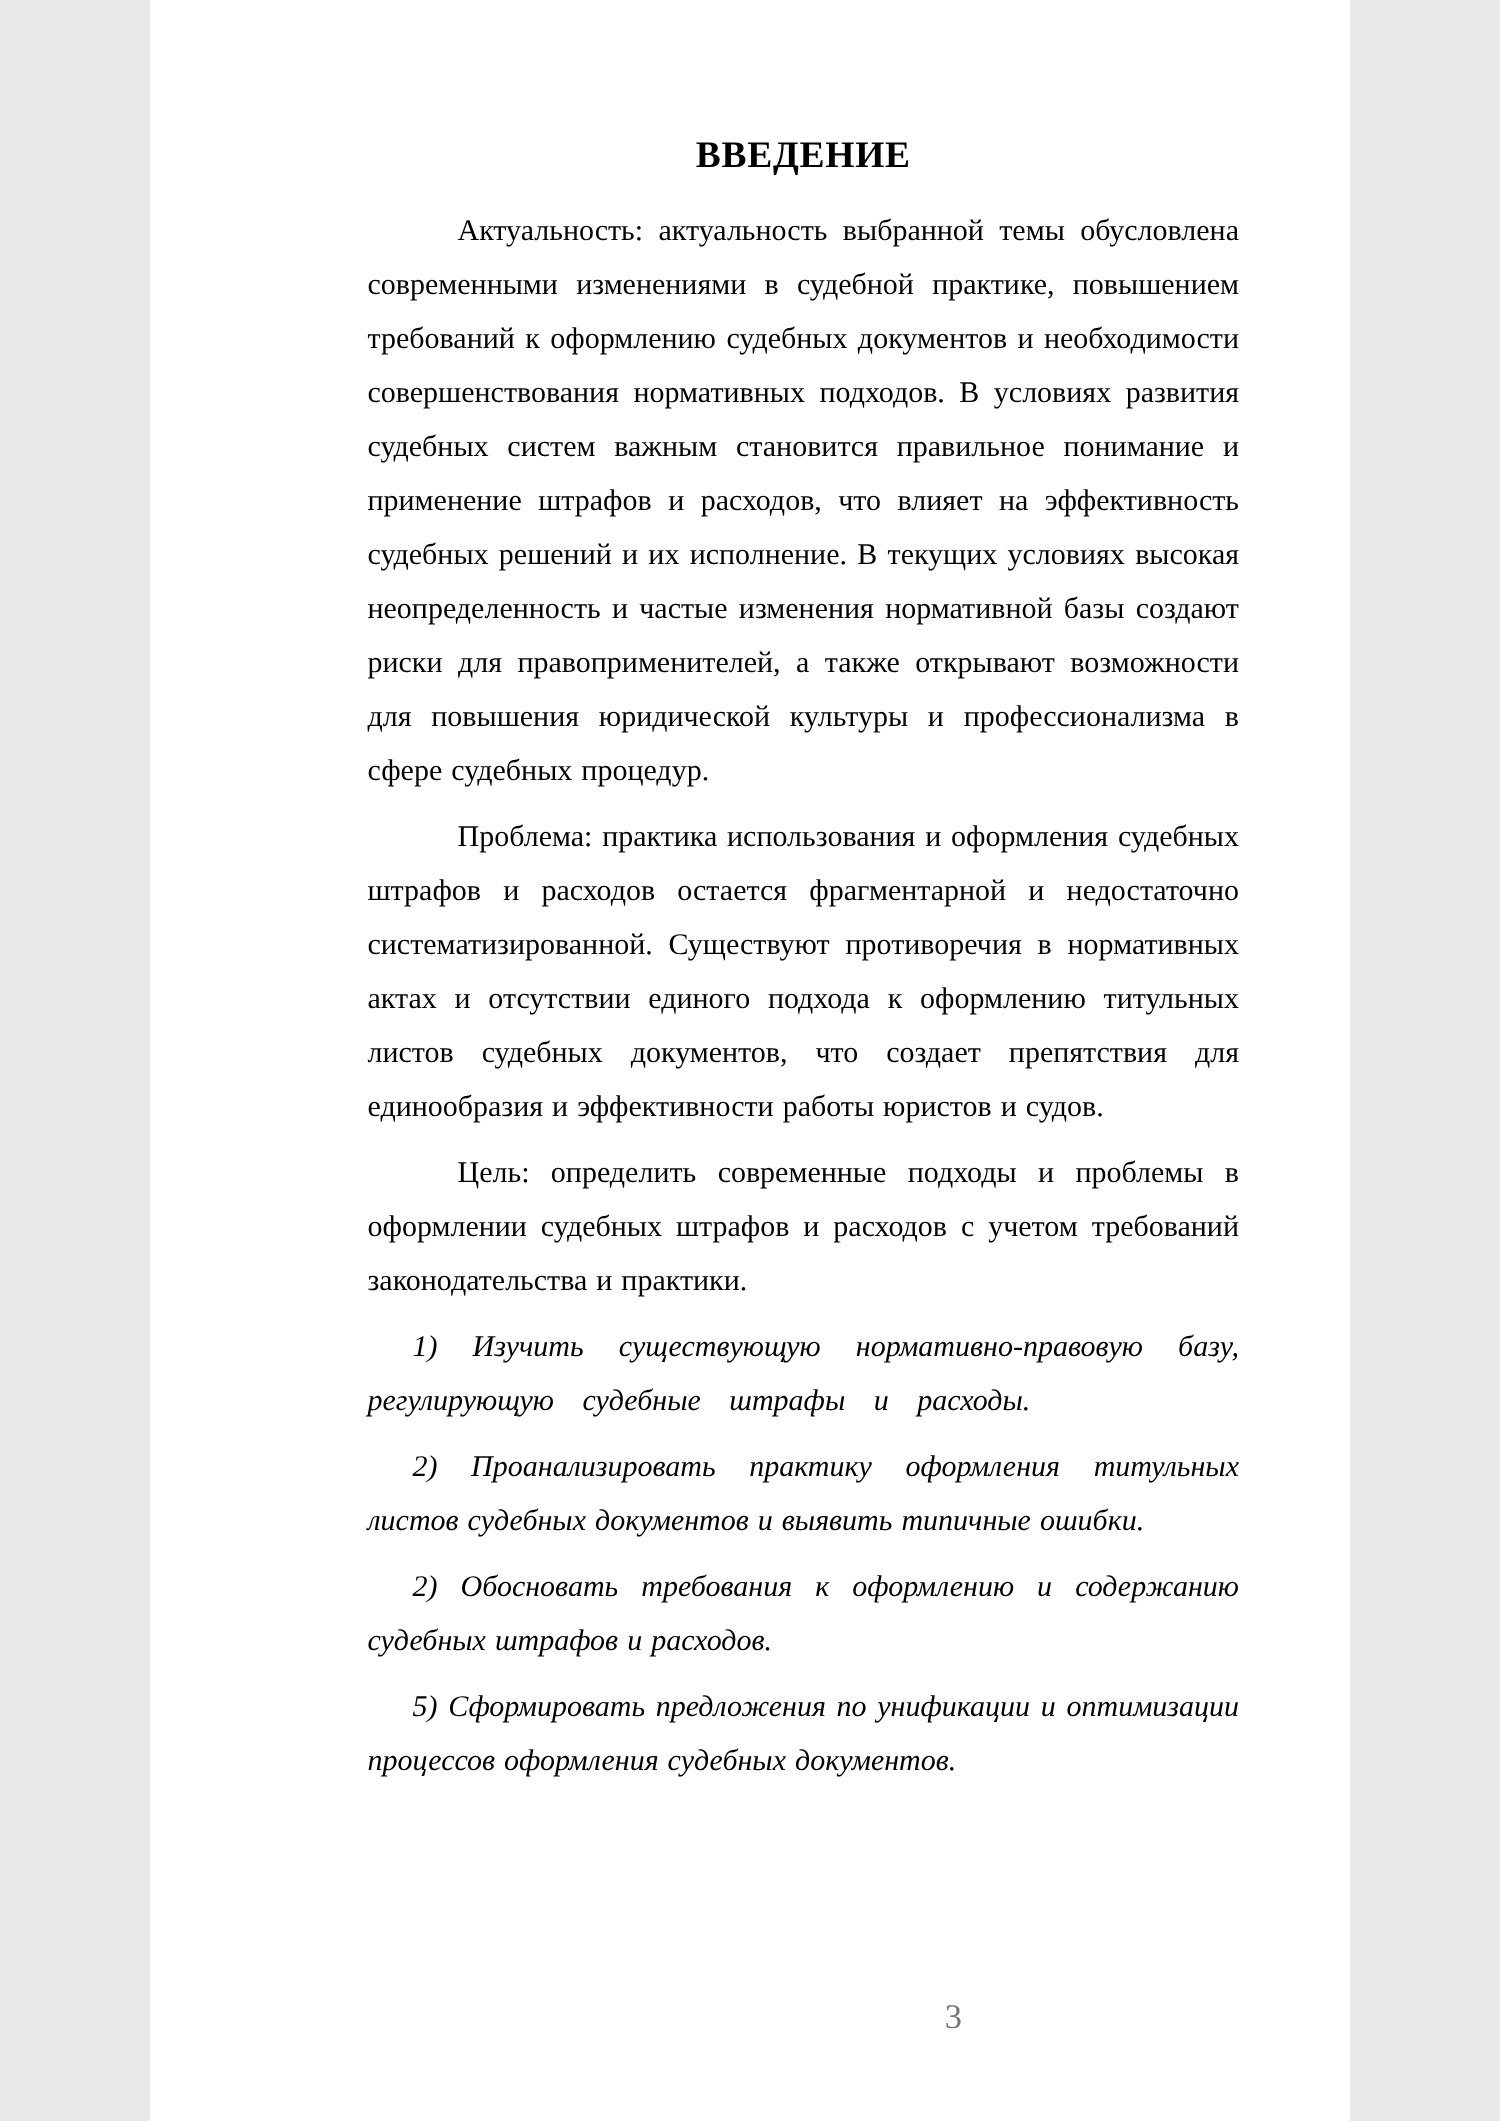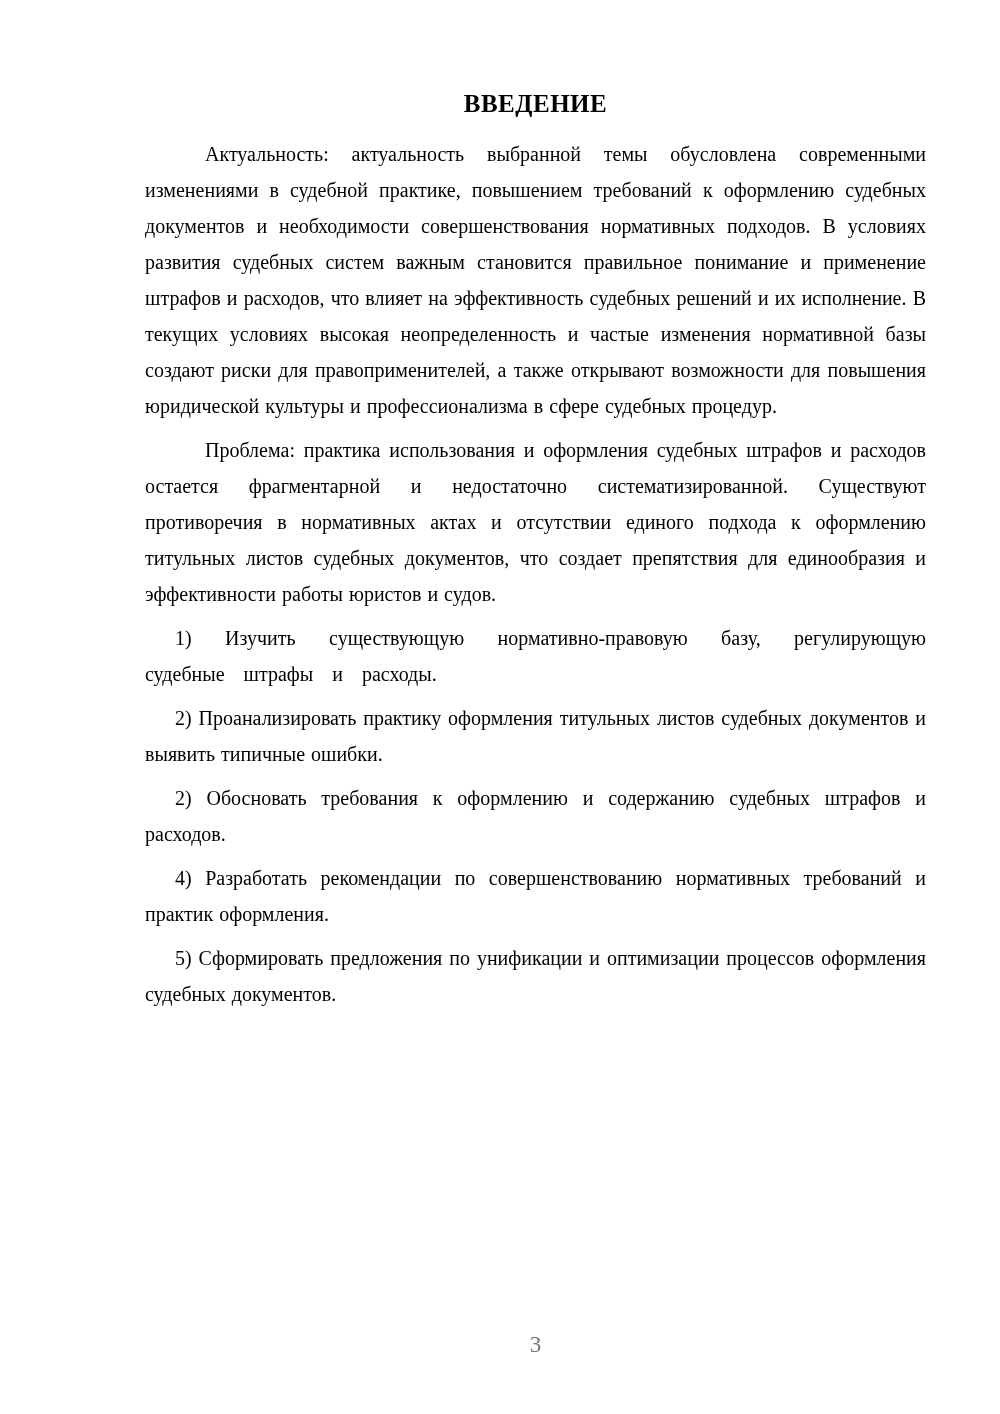--- a/index.html
+++ b/index.html
@@ -2,21 +2,21 @@
 <html lang="ru"><head>
 <meta charset="utf-8">
 <style>
   html, body {
     margin: 0;
     padding: 0;
     background: #e9e9e9;
   }
   .page-container {
     position: relative;
-    width: 1000px;
+    width: 800px;
     height: 1414px;
     margin: 0 auto;
     background: #ffffff;
     overflow: hidden;
     font-family: "Liberation Serif", "DejaVu Serif", serif;
     color: #000000;
   }
   .content {
     position: absolute;
     top: 86px;
@@ -34,20 +34,21 @@
   .para {
     margin: 0 0 8px 0;
     font-size: 20px;
     line-height: 36px;
     text-align: justify;
     text-indent: 60px;
     word-spacing: 1px;
   }
   .para.task {
     text-indent: 30px;
+    font-style: italic;
   }
   .para.task.wide-gaps {
     word-spacing: 14px;
   }
   .page-number {
     position: absolute;
     top: 1327px;
     left: 145px;
     width: 781px;
     text-align: center;
@@ -60,27 +61,27 @@
 <body>
 
 <div class="page-container">
   <div class="content">
     <h1 class="doc-title">ВВЕДЕНИЕ</h1>
 
     <p class="para">Актуальность: актуальность выбранной темы обусловлена современными изменениями в судебной практике, повышением требований к оформлению судебных документов и необходимости совершенствования нормативных подходов. В условиях развития судебных систем важным становится правильное понимание и применение штрафов и расходов, что влияет на эффективность судебных решений и их исполнение. В текущих условиях высокая неопределенность и частые изменения нормативной базы создают риски для правоприменителей, а также открывают возможности для повышения юридической культуры и профессионализма в сфере судебных процедур.</p>
 
     <p class="para">Проблема: практика использования и оформления судебных штрафов и расходов остается фрагментарной и недостаточно систематизированной. Существуют противоречия в нормативных актах и отсутствии единого подхода к оформлению титульных листов судебных документов, что создает препятствия для единообразия и эффективности работы юристов и судов.</p>
 
+    <p class="para">Цель: определить современные подходы и проблемы в оформлении судебных штрафов и расходов с учетом требований законодательства и практики.</p>
 
 
     <p class="para task wide-gaps">1) Изучить существующую нормативно-правовую базу, регулирующую судебные штрафы и расходы.</p>
 
     <p class="para task">2) Проанализировать практику оформления титульных листов судебных документов и выявить типичные ошибки.</p>
 
     <p class="para task">2) Обосновать требования к оформлению и содержанию судебных штрафов и расходов.</p>
 
-    <p class="para task">4) Разработать рекомендации по совершенствованию нормативных требований и практик оформления.</p>
 
     <p class="para task">5) Сформировать предложения по унификации и оптимизации процессов оформления судебных документов.</p>
   </div>
 
   <div class="page-number">3</div>
 </div>
 
 </body></html>

